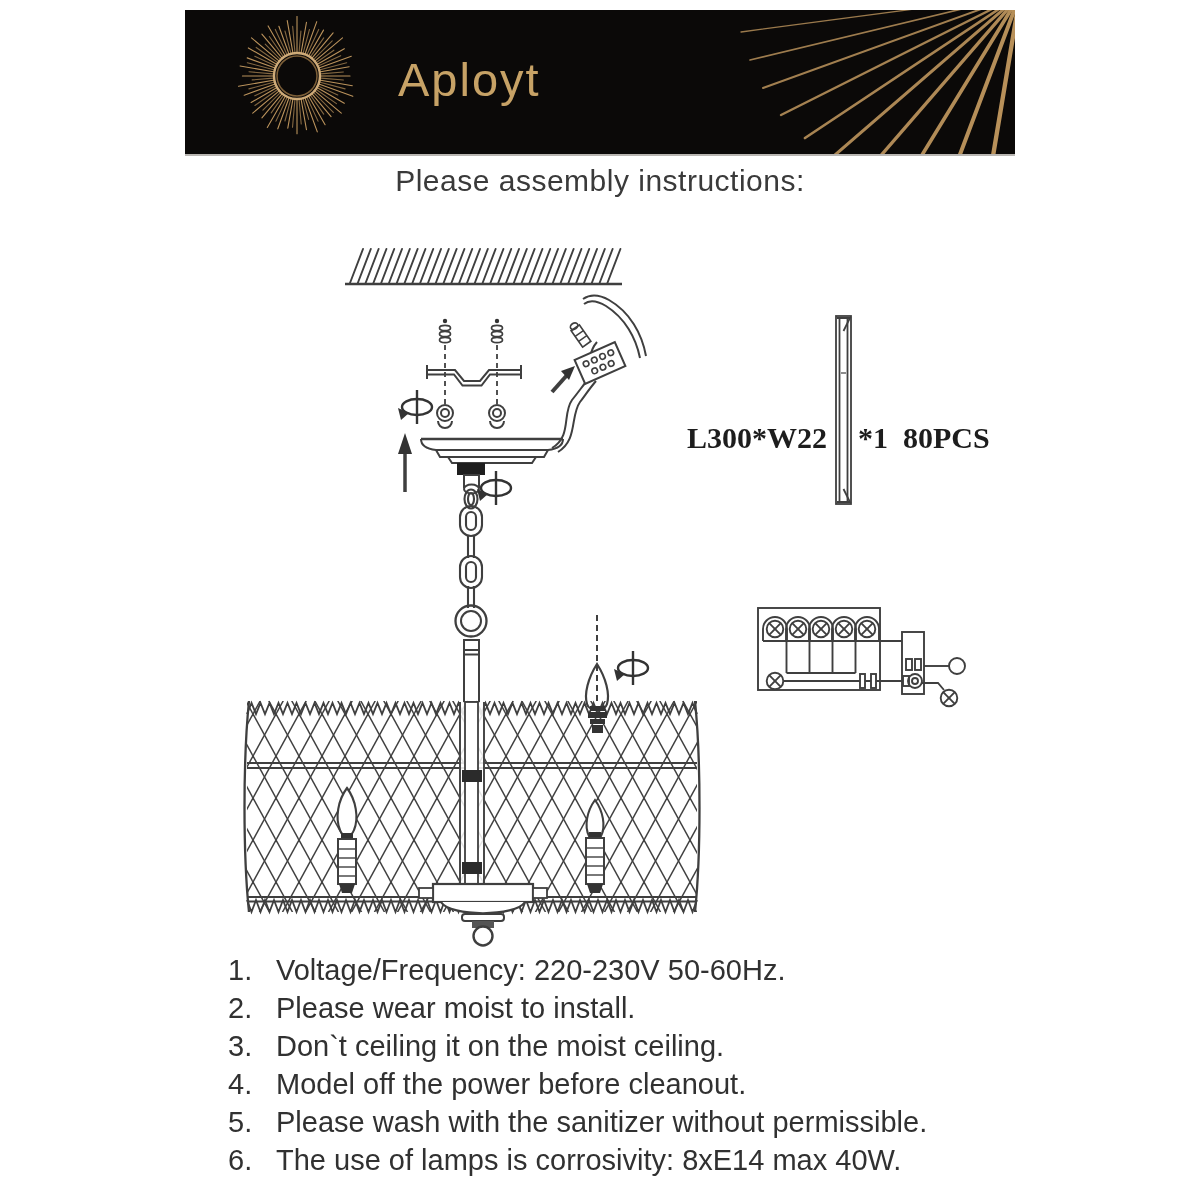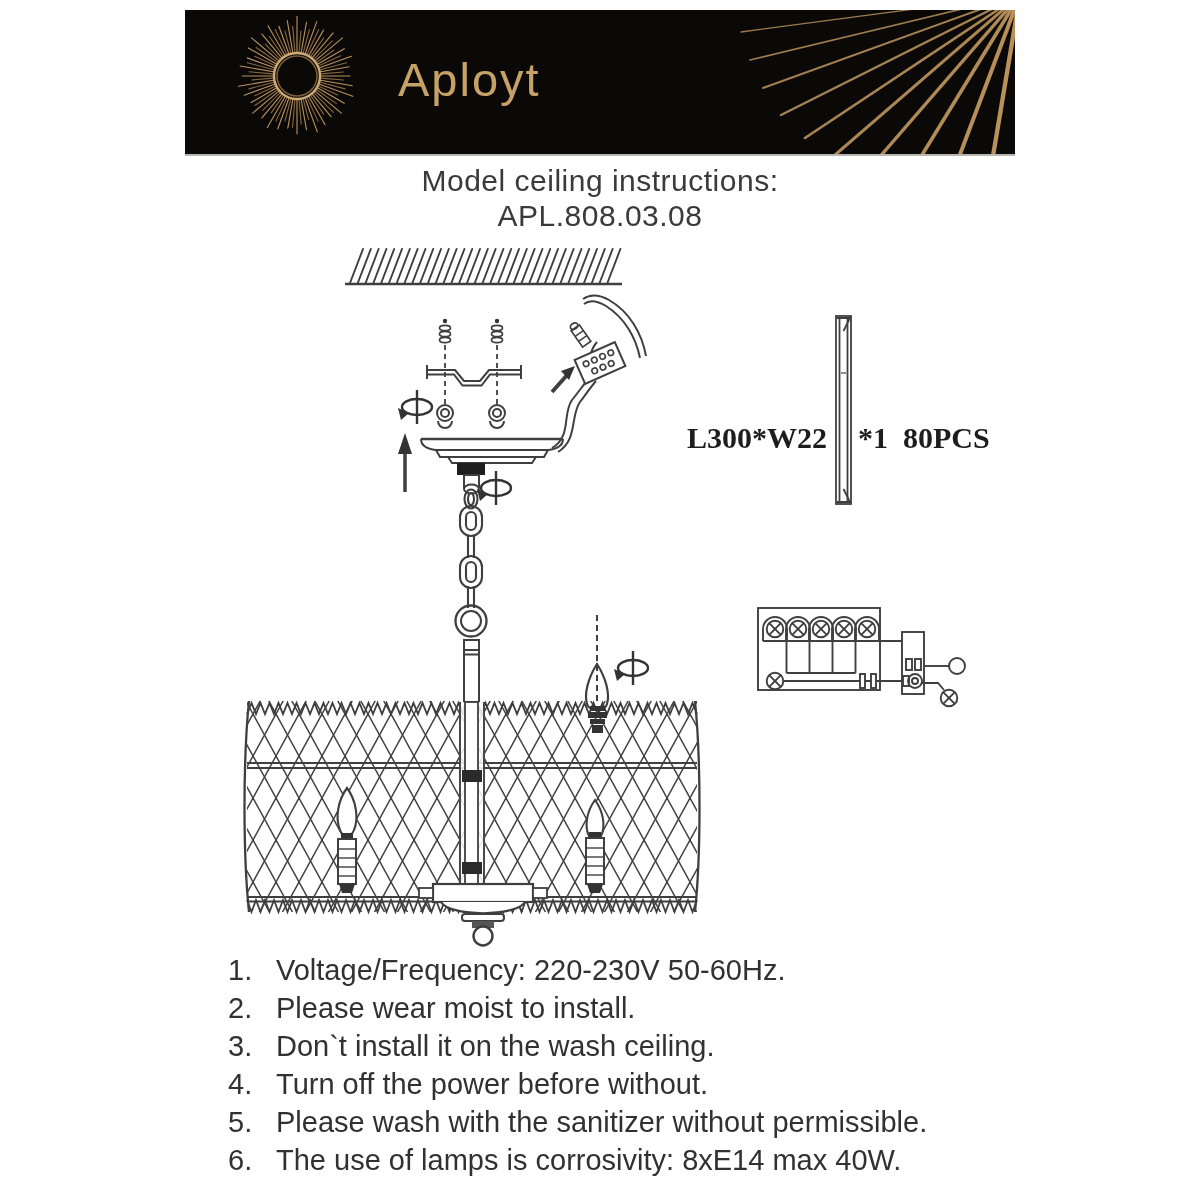--- a/index.html
+++ b/index.html
@@ -115,22 +115,21 @@
           <line x1="835" y1="-15" x2="768" y2="163" stroke="#c49a60" stroke-width="4.0200000000000005" stroke-linecap="round" opacity="0.924"></line>
           <line x1="835" y1="-15" x2="806" y2="158" stroke="#c49a60" stroke-width="4.36" stroke-linecap="round" opacity="0.942"></line>
           <line x1="835" y1="-15" x2="836" y2="150" stroke="#c49a60" stroke-width="4.7" stroke-linecap="round" opacity="0.96"></line>
           <line x1="835" y1="-15" x2="858" y2="138" stroke="#c49a60" stroke-width="5.04" stroke-linecap="round" opacity="0.978"></line>
         </g>
     </svg>
     <span class="brand">Aployt</span>
   </div>
 
   <div class="titleblock">
-    <div>Model ceiling instructions:</div>
-    <div>APL.808.03.08</div>
+    <div>Please assembly instructions:</div>
   </div>
 
   <svg class="diagram" width="1200" height="1200" viewBox="0 0 1200 1200">
     <defs>
       <pattern id="latt" width="23" height="42" patternUnits="userSpaceOnUse">
         <line x1="0" y1="0" x2="23" y2="42" stroke="#3f3f3f" stroke-width="1.5"></line>
         <line x1="23" y1="0" x2="0" y2="42" stroke="#3f3f3f" stroke-width="1.5"></line>
       </pattern>
       <g id="phi" stroke="#333" fill="none">
         <line x1="0" y1="-17" x2="0" y2="17" stroke-width="2.4"></line>
@@ -400,25 +399,25 @@
     <li>
       <span class="num">1.</span>
       <span class="txt">Voltage/Frequency: 220-230V 50-60Hz.</span>
     </li>
     <li>
       <span class="num">2.</span>
       <span class="txt">Please wear moist to install.</span>
     </li>
     <li>
       <span class="num">3.</span>
-      <span class="txt">Don`t install it on the wash ceiling.</span>
+      <span class="txt">Don`t ceiling it on the moist ceiling.</span>
     </li>
     <li>
       <span class="num">4.</span>
-      <span class="txt">Turn off the power before without.</span>
+      <span class="txt">Model off the power before cleanout.</span>
     </li>
     <li>
       <span class="num">5.</span>
       <span class="txt">Please wash with the sanitizer without permissible.</span>
     </li>
     <li>
       <span class="num">6.</span>
       <span class="txt">The use of lamps is corrosivity: 8xE14 max 40W.</span>
     </li>
   </ol>

